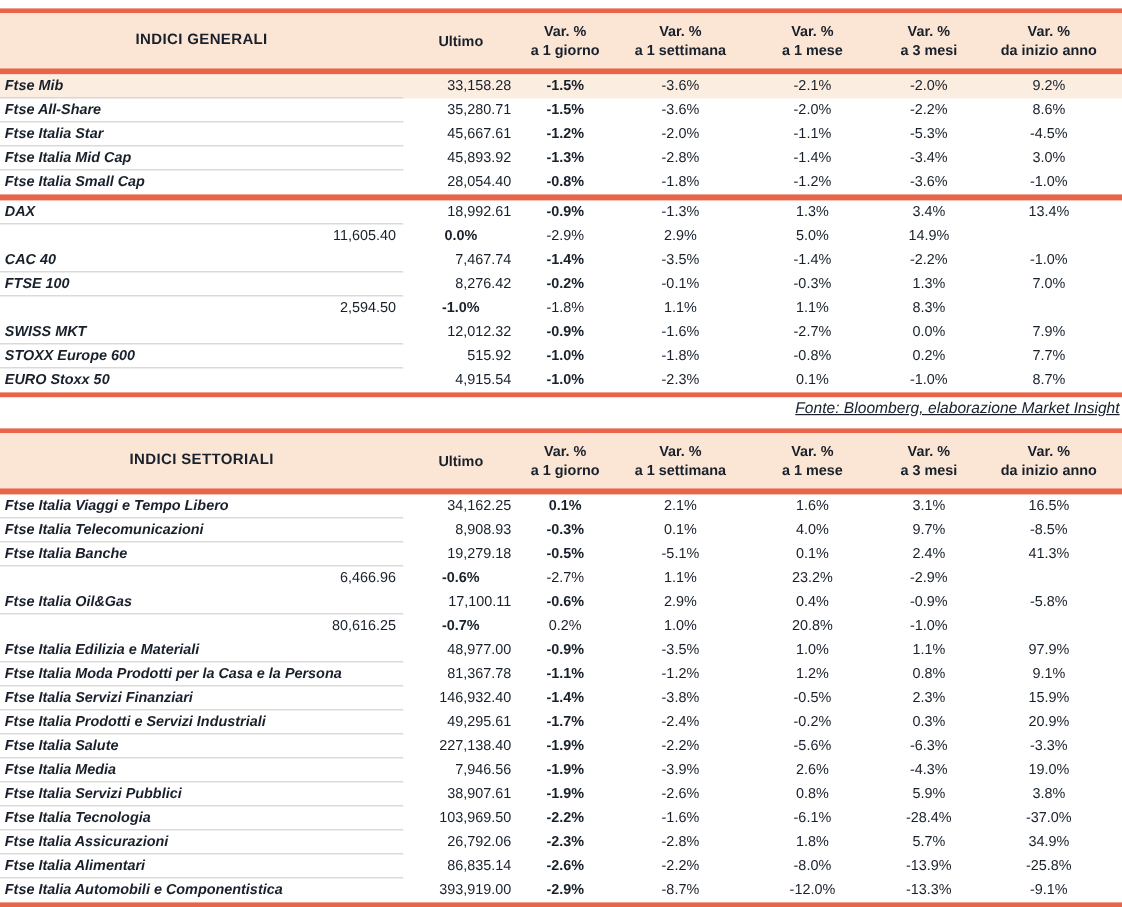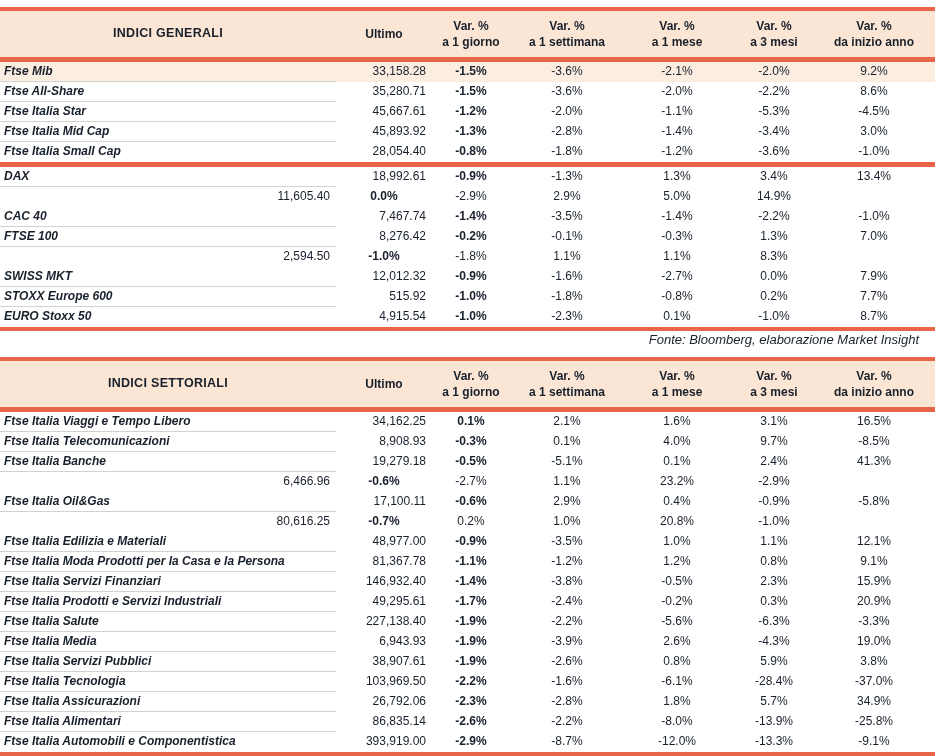--- a/index.html
+++ b/index.html
@@ -31,21 +31,21 @@
   .data-row{height:20px;}
   .data-row.hl{background:var(--peach-row);}
   .data-row .col0{border-bottom:1px solid var(--sep);}
   .data-row.last .col0{border-bottom:none;}
   .col0{padding-left:4px;font-weight:bold;font-style:italic;white-space:nowrap;overflow:hidden;}
   .col1{justify-content:flex-end;padding-right:6px;}
   .col2{justify-content:center;font-weight:bold;}
   .col3,.col4,.col5,.col6{justify-content:center;}
   .source{
     height:16px;margin-top:1px;text-align:right;font-style:italic;
-    font-size:13px;line-height:15px;padding-right:16px;color:var(--ink);
+    font-size:13px;line-height:15px;padding-right:2px;color:var(--ink);text-decoration:underline;
   }
 </style>
 </head>
 <body>
 
 <div class="page">
 
   <section class="table-block">
     <div class="top-line"></div>
     <div class="row header-row">
@@ -279,21 +279,21 @@
           <div class="cell col5">20.8%</div>
           <div class="cell col6">-1.0%</div>
         </div>
         <div class="row data-row">
           <div class="cell col0">Ftse Italia Edilizia e Materiali</div>
           <div class="cell col1">48,977.00</div>
           <div class="cell col2">-0.9%</div>
           <div class="cell col3">-3.5%</div>
           <div class="cell col4">1.0%</div>
           <div class="cell col5">1.1%</div>
-          <div class="cell col6">12.1%</div>
+          <div class="cell col6">97.9%</div>
         </div>
         <div class="row data-row">
           <div class="cell col0">Ftse Italia Moda Prodotti per la Casa e la Persona</div>
           <div class="cell col1">81,367.78</div>
           <div class="cell col2">-1.1%</div>
           <div class="cell col3">-1.2%</div>
           <div class="cell col4">1.2%</div>
           <div class="cell col5">0.8%</div>
           <div class="cell col6">9.1%</div>
         </div>
@@ -319,21 +319,21 @@
           <div class="cell col0">Ftse Italia Salute</div>
           <div class="cell col1">227,138.40</div>
           <div class="cell col2">-1.9%</div>
           <div class="cell col3">-2.2%</div>
           <div class="cell col4">-5.6%</div>
           <div class="cell col5">-6.3%</div>
           <div class="cell col6">-3.3%</div>
         </div>
         <div class="row data-row">
           <div class="cell col0">Ftse Italia Media</div>
-          <div class="cell col1">6,943.93</div>
+          <div class="cell col1">7,946.56</div>
           <div class="cell col2">-1.9%</div>
           <div class="cell col3">-3.9%</div>
           <div class="cell col4">2.6%</div>
           <div class="cell col5">-4.3%</div>
           <div class="cell col6">19.0%</div>
         </div>
         <div class="row data-row">
           <div class="cell col0">Ftse Italia Servizi Pubblici</div>
           <div class="cell col1">38,907.61</div>
           <div class="cell col2">-1.9%</div>

